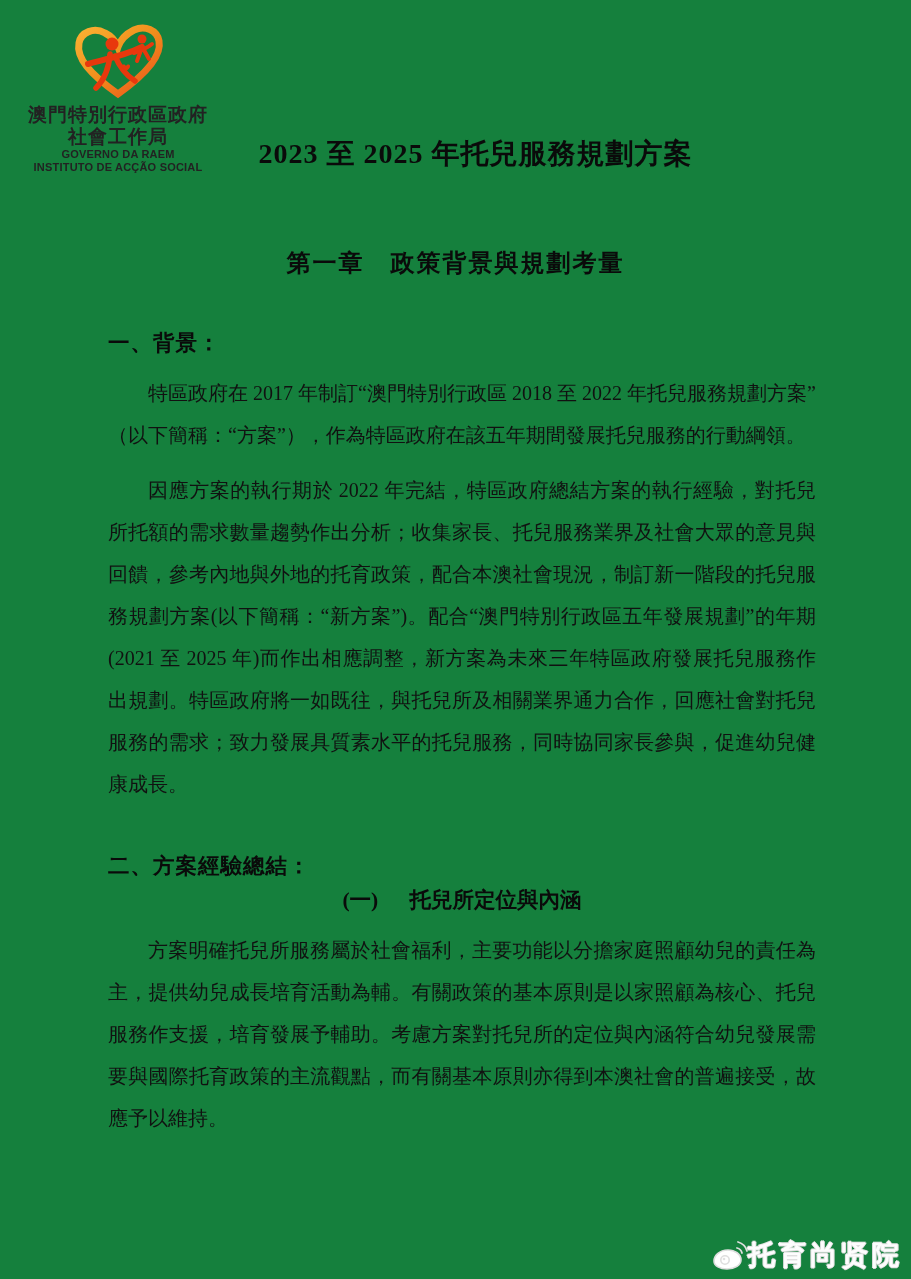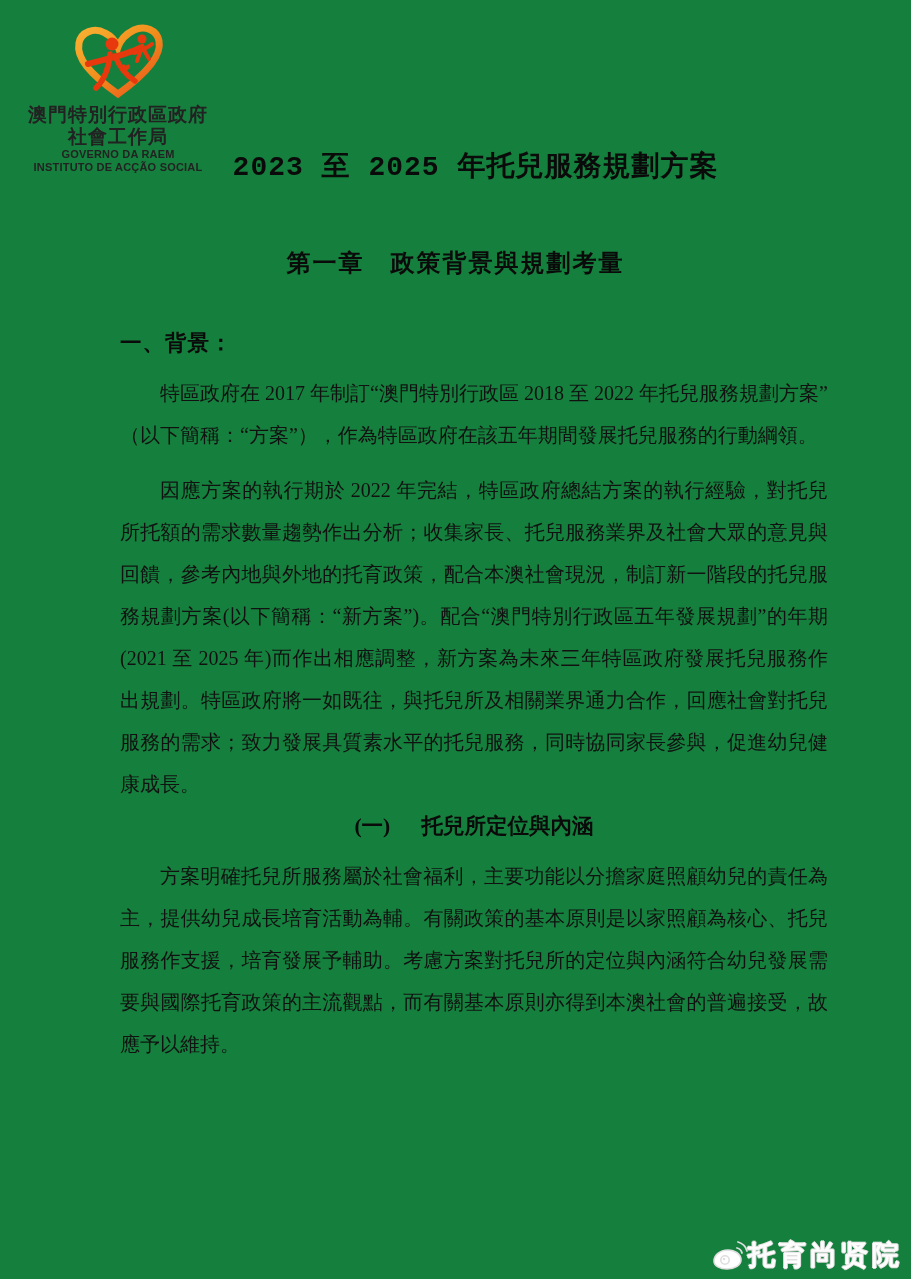--- a/index.html
+++ b/index.html
@@ -42,38 +42,38 @@
   .title-block {
     position: absolute;
     left: 40px;
     right: 0;
     top: 133px;
     text-align: center;
     font-weight: bold;
     color: #0a0a0a;
   }
   .title-line1 { font-size: 27px; letter-spacing: 4px; line-height: 32px; }
-  .title-line2 { font-size: 28px; letter-spacing: 1px; line-height: 32px; margin-top: 19px; font-family: Liberation Mono, monospace; }
+  .title-line2 { font-size: 28px; letter-spacing: 1px; line-height: 32px; margin-top: 5px; }
 
   .chapter-heading {
     position: absolute;
     left: 0;
     right: 0;
     top: 247px;
     text-align: center;
     font-size: 24px;
     font-weight: bold;
     letter-spacing: 2px;
     color: #0a0a0a;
   }
 
   
   .content {
     position: absolute;
-    left: 120px;
+    left: 108px;
     top: 330px;
     width: 708px;
   }
   .sec-heading {
     margin: 0;
     font-size: 21.5px;
     font-weight: bold;
     line-height: 26px;
     letter-spacing: 1px;
     color: #0a0a0a;
@@ -150,20 +150,21 @@
     <div class="title-line2">2023 至 2025 年托兒服務規劃方案</div>
   </div>
 
   <div class="chapter-heading">第一章　政策背景與規劃考量</div>
 
   <main class="content">
     <h2 class="sec-heading">一、背景：</h2>
     <p class="para">特區政府在 2017 年制訂“澳門特別行政區 2018 至 2022 年托兒服務規劃方案”（以下簡稱：“方案”），作為特區政府在該五年期間發展托兒服務的行動綱領。</p>
     <p class="para tight">因應方案的執行期於 2022 年完結，特區政府總結方案的執行經驗，對托兒所托額的需求數量趨勢作出分析；收集家長、托兒服務業界及社會大眾的意見與回饋，參考內地與外地的托育政策，配合本澳社會現況，制訂新一階段的托兒服務規劃方案(以下簡稱：“新方案”)。配合“澳門特別行政區五年發展規劃”的年期(2021 至 2025 年)而作出相應調整，新方案為未來三年特區政府發展托兒服務作出規劃。特區政府將一如既往，與托兒所及相關業界通力合作，回應社會對托兒服務的需求；致力發展具質素水平的托兒服務，同時協同家長參與，促進幼兒健康成長。</p>
 
+    <h2 class="sec-heading second">二、方案經驗總結：</h2>
 
     <h3 class="sub-heading">
       <span class="sub-num">(一)</span>
       <span>托兒所定位與內涵</span>
     </h3>
     <p class="para">方案明確托兒所服務屬於社會福利，主要功能以分擔家庭照顧幼兒的責任為主，提供幼兒成長培育活動為輔。有關政策的基本原則是以家照顧為核心、托兒服務作支援，培育發展予輔助。考慮方案對托兒所的定位與內涵符合幼兒發展需要與國際托育政策的主流觀點，而有關基本原則亦得到本澳社會的普遍接受，故應予以維持。</p>
   </main>
 
   <div class="watermark">
     <svg width="36" height="30" viewBox="0 0 36 30" aria-hidden="true">

